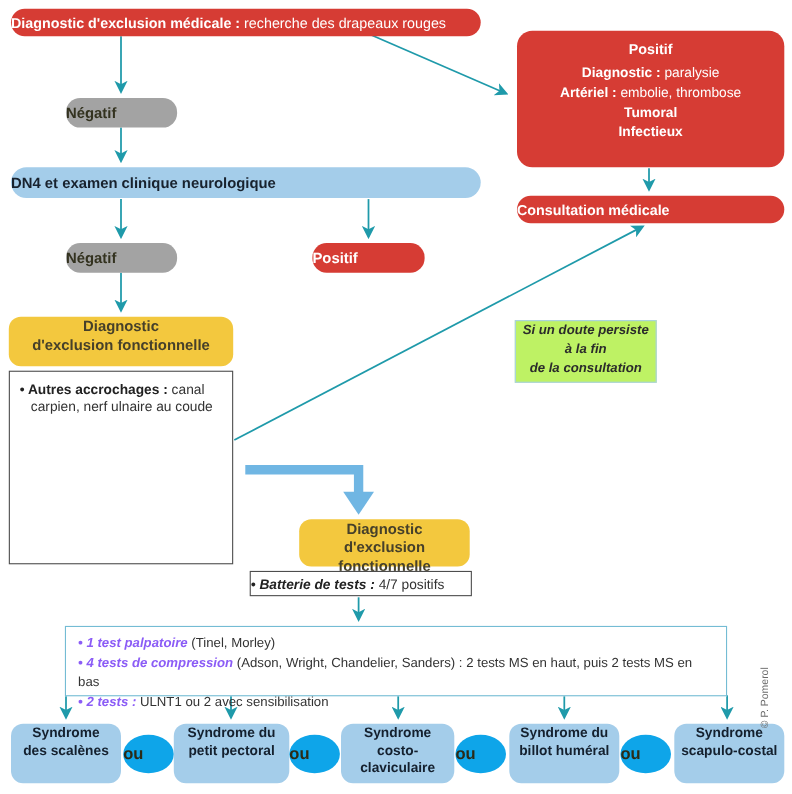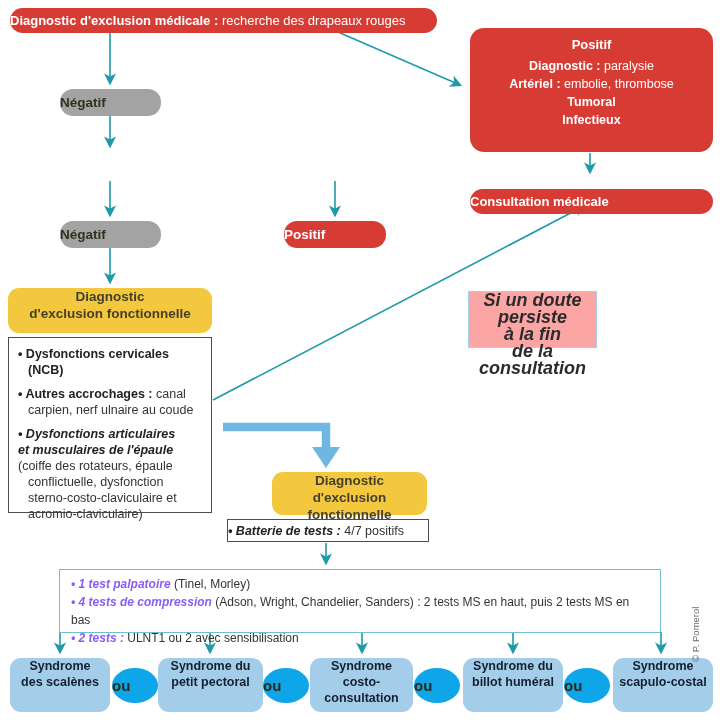--- a/index.html
+++ b/index.html
@@ -29,24 +29,24 @@
   .box-pos-small { left:284px; top:221px; width:102px; height:27px; font-size:13.5px; font-weight:bold; }
 
   .yellow { background:#f3c83e; color:#46402a; font-weight:bold; }
   .box-func1 { left:8px;  top:288px; width:204px; height:45px; font-size:13.5px; line-height:17px; flex-direction:column; }
   .box-func2 { left:272px; top:472px; width:155px; height:43px; font-size:13.5px; line-height:17px; flex-direction:column; }
 
   .box-redflags { left:470px; top:28px; width:243px; height:124px; border-radius:14px; flex-direction:column; justify-content:flex-start; padding-top:8px; font-size:12.5px; line-height:18px; }
   .box-redflags .title { font-weight:bold; font-size:13px; margin-bottom:3px; }
   .box-redflags .b { font-weight:bold; }
 
-  .box-consult { left:470px; top:189px; width:243px; height:25px; font-size:13px; font-weight:bold; }
-
-  .box-doubt { left:468px; top:291px; width:129px; height:57px; background:#fca5a5; border:1px solid #a9d1e6;
-               font-size:18px; line-height:17px; font-weight:bold; font-style:italic; color:#2b2b2b; flex-direction:column; }
+  .box-consult { left:470px; top:178px; width:243px; height:25px; font-size:13px; font-weight:bold; }
+
+  .box-doubt { left:468px; top:291px; width:129px; height:57px; background:#bef264; border:1px solid #a9d1e6;
+               font-size:12px; line-height:17px; font-weight:bold; font-style:italic; color:#2b2b2b; flex-direction:column; }
 
   .box-dysf { left:8px; top:337px; width:204px; height:176px; background:#fff; border:1.5px solid #4d4d4d;
               padding:8px 9px 6px 9px; font-size:12.5px; line-height:16px; color:#333;
               display:block; text-align:left; }
   .box-dysf .item { margin-bottom:8px; padding-left:10px; text-indent:-10px; }
   .box-dysf .item:last-child { margin-bottom:0; }
   .box-dysf .b  { font-weight:bold; color:#222; }
   .box-dysf .bi { font-weight:bold; font-style:italic; color:#222; display:block; }
   .box-dysf .rest { display:block; }
 
@@ -104,20 +104,23 @@
   </svg>
 
   <div class="node red pill box-medical">
     <span><span class="b">Diagnostic d'exclusion médicale :</span><span class="r"> recherche des drapeaux rouges</span></span>
   </div>
 
   <div class="node green pill box-neg1">
     <span>Négatif</span>
   </div>
 
+  <div class="node blue box-dn4">
+    <span>DN4 et examen clinique neurologique</span>
+  </div>
 
   <div class="node green pill box-neg2">
     <span>Négatif</span>
   </div>
 
   <div class="node red pill box-pos-small">
     <span>Positif</span>
   </div>
 
   <div class="node yellow rounded box-func1">
@@ -138,29 +141,21 @@
   </div>
 
   <div class="node box-doubt">
     <span>Si un doute persiste</span>
     <span>à la fin</span>
     <span>de la consultation</span>
   </div>
 
   <div class="node box-dysf">
     <div class="item">
-      <span class="b"><span>• </span><span>Dysfonctions cervicales (NCB)</span></span>
-    </div>
-    <div class="item">
       <span class="b"><span>• </span><span>Autres accrochages :</span></span><span> canal carpien, nerf ulnaire au coude</span>
-    </div>
-    <div class="item">
-      <span class="bi" style="display:inline"><span>• </span><span>Dysfonctions articulaires</span></span>
-      <span class="bi">et musculaires de l'épaule</span>
-      <span class="rest">(coiffe des rotateurs, épaule conflictuelle, dysfonction sterno-costo-claviculaire et acromio-claviculaire)</span>
     </div>
   </div>
 
   <div class="node yellow rounded box-func2">
     <span>Diagnostic</span>
     <span>d'exclusion fonctionnelle</span>
   </div>
 
   <div class="node box-battery">
     <span><span class="bi">• Batterie de tests :</span><span> 4/7 positifs</span></span>
@@ -184,21 +179,21 @@
     <span>Syndrome du</span>
     <span>petit pectoral</span>
   </div>
   <div class="node or or2">
       <span>ou</span>
     </div>
 
   <div class="node syn syn3">
     <span>Syndrome</span>
     <span>costo-</span>
-    <span>consultation</span>
+    <span>claviculaire</span>
   </div>
   <div class="node or or3">
       <span>ou</span>
     </div>
 
   <div class="node syn syn4">
     <span>Syndrome du</span>
     <span>billot huméral</span>
   </div>
   <div class="node or or4">

